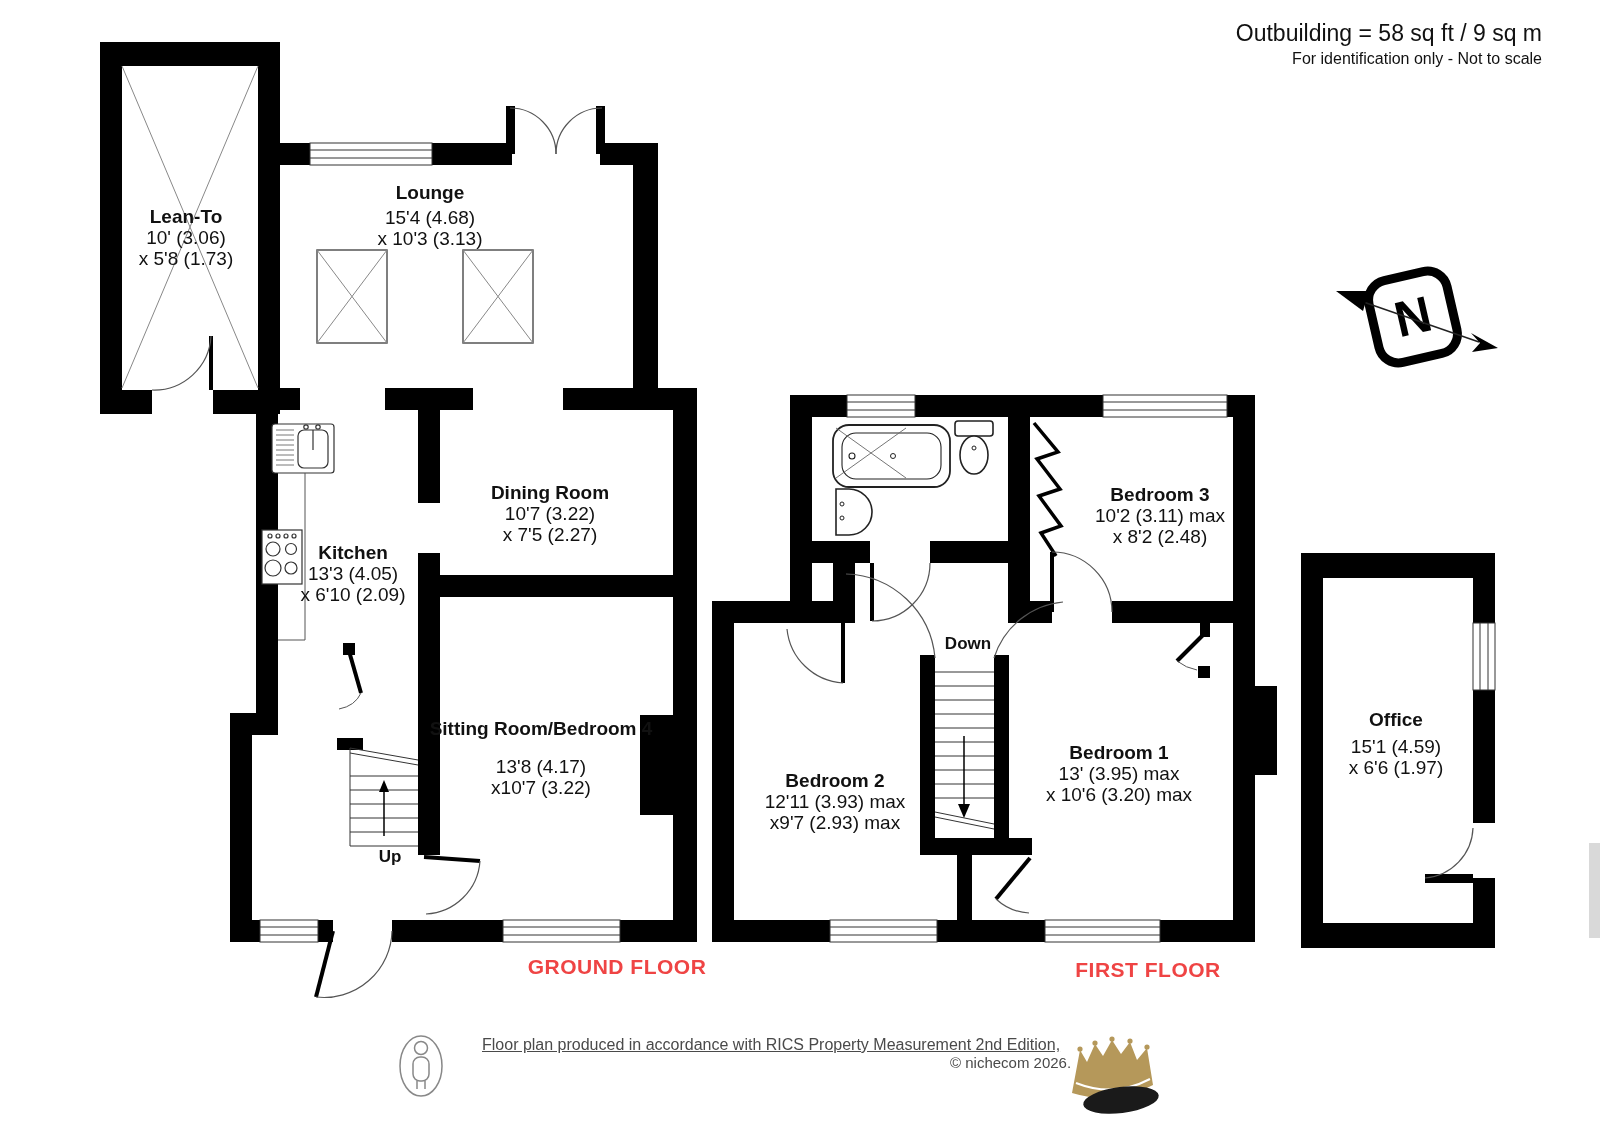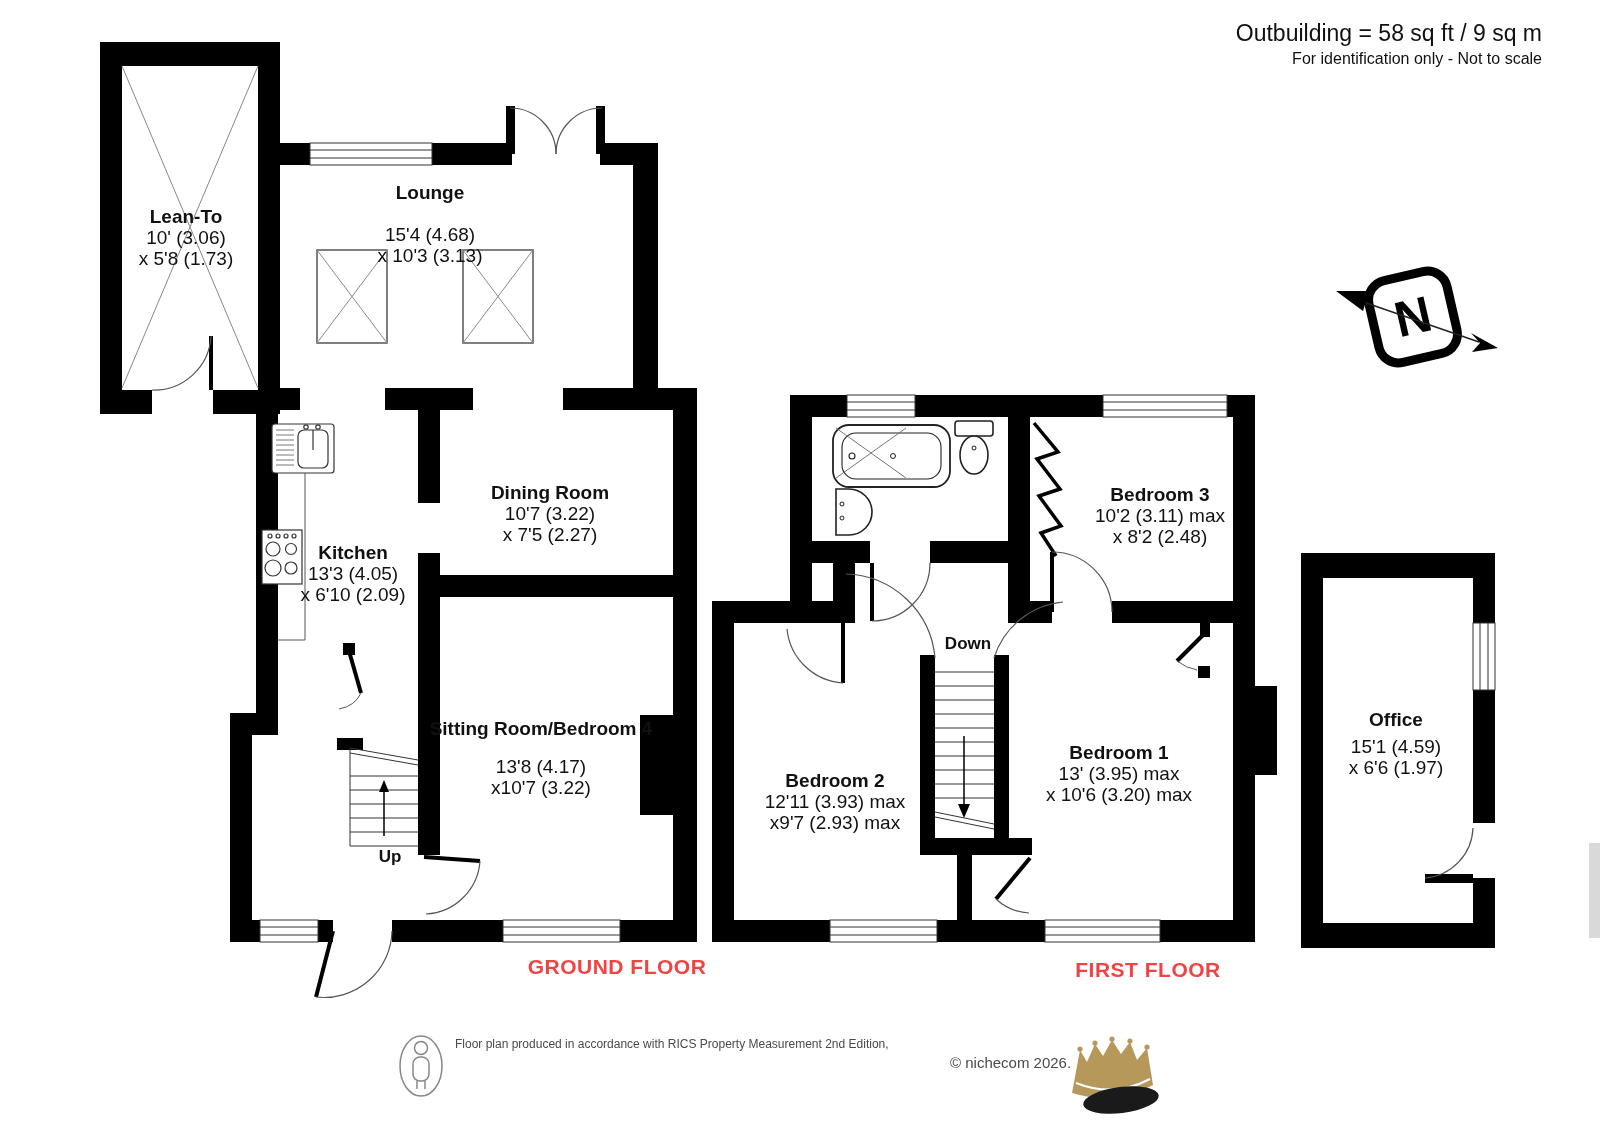--- a/index.html
+++ b/index.html
@@ -19,21 +19,21 @@
   }
   .room-label .rn{font-weight:bold;}
   .floor-label{
     position:absolute;transform:translateX(-50%);font-size:21px;font-weight:bold;
     letter-spacing:.5px;white-space:nowrap;color:#ef4444;
   }
   .stair-label{
     position:absolute;transform:translateX(-50%);font-size:17px;font-weight:bold;color:#111;
   }
   .footer-text{
-    position:absolute;left:455px;top:1035px;font-size:12px;line-height:19px;color:#4a4a4a;
+    position:absolute;left:482px;top:1035px;font-size:16px;line-height:19px;color:#4a4a4a;text-decoration:underline;
   }
   .copyright{position:absolute;left:950px;top:1054px;font-size:15px;color:#4a4a4a;}
   .ref-num{color:#e584c3;}
   .ref-label{margin-left:18px;}
   .edge-strip{position:absolute;left:1589px;top:843px;width:11px;height:95px;background:#d9d9d9;}
 </style>
 </head>
 <body>
 
 <div class="canvas">
@@ -337,21 +337,21 @@
     <div class="small">For identification only - Not to scale</div>
   </div>
 
   <div class="room-label" style="left:186px;top:206px">
     <div class="rn">Lean-To</div>
     <div class="rd">10' (3.06)</div>
     <div class="rd">x 5'8 (1.73)</div>
   </div>
   <div class="room-label" style="left:430px;top:182px">
     <div class="rn">Lounge</div>
-    <div class="rd" style="margin-top:21px">15'4 (4.68)</div>
+    <div class="rd" style="margin-top:4px">15'4 (4.68)</div>
     <div class="rd">x 10'3 (3.13)</div>
   </div>
   <div class="room-label" style="left:550px;top:482px">
     <div class="rn">Dining Room</div>
     <div class="rd">10'7 (3.22)</div>
     <div class="rd">x 7'5 (2.27)</div>
   </div>
   <div class="room-label" style="left:353px;top:542px">
     <div class="rn">Kitchen</div>
     <div class="rd">13'3 (4.05)</div>

